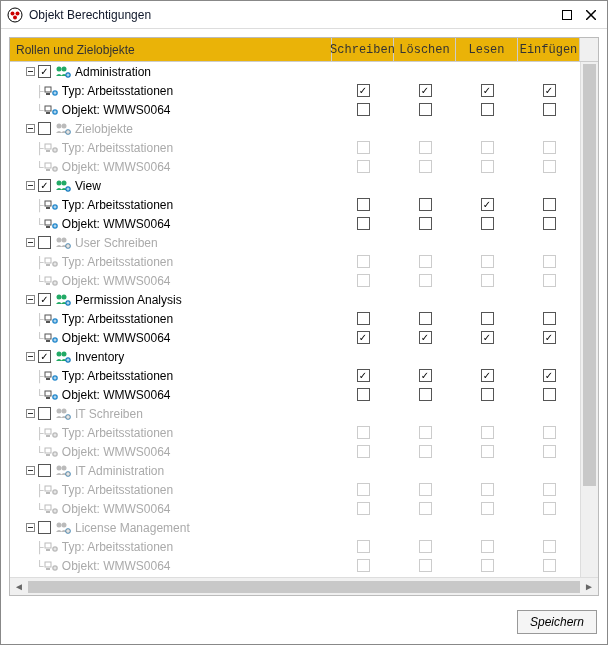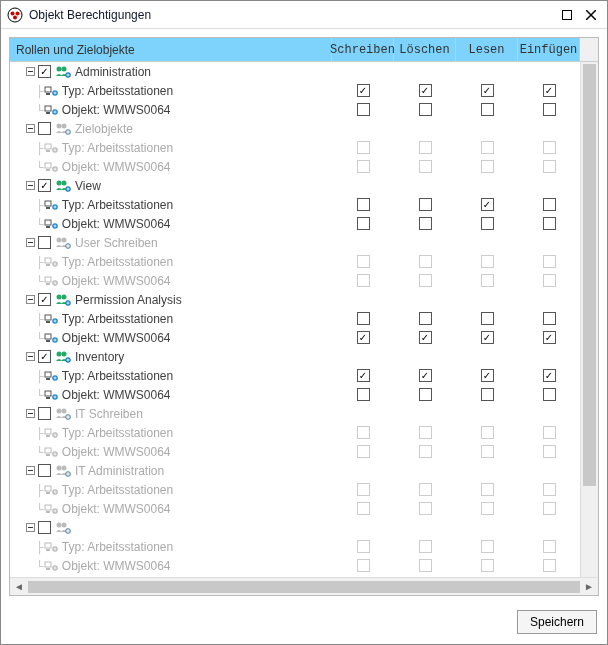--- a/index.html
+++ b/index.html
@@ -48,21 +48,21 @@
   .table-wrap {
     border: 1px solid #bbb;
     flex: 1;
     display: flex;
     flex-direction: column;
   }
   .header-row {
     display: flex;
     height: 24px;
     align-items: stretch;
-    background: #7dd3fc;
+    background: #eab308;
   }
   .header-cell {
     border-right: 1px solid #ccc;
     border-bottom: 1px solid #ccc;
     padding: 4px 6px;
     font-size: 12px;
     color: #333;
     display: flex;
     align-items: center;
   }
@@ -145,40 +145,41 @@
   .group-icon {
     width: 16px; height: 14px;
     display:inline-flex; align-items:center; justify-content:center;
     margin-right: 4px;
   }
   .type-icon, .obj-icon {
     width: 14px; height: 14px;
     display:inline-flex; align-items:center; justify-content:center;
     margin-right: 4px;
   }
-  .label { font-size: 12px; color:#404040; }
+  .label { font-size: 12px; color:#000000; }
   .label.disabled { color:#aaa; }
   
   .cb {
     width: 13px; height: 13px;
     border: 1px solid #555;
     background:#fff;
     display:inline-flex; align-items:center; justify-content:center;
     font-size:10px;
   }
   .cb.checked::after { content:"✓"; color:#000; }
   .cb.disabled { border-color:#ccc; }
   
   .footer {
     height: 44px;
     display:flex;
     align-items:center;
     justify-content:flex-end;
     padding: 0 10px;
     gap: 8px;
+    font-style: italic;
   }
   .btn {
     min-width: 80px;
     height: 24px;
     border: 1px solid #999;
     background: #f5f5f5;
     font-size: 12px;
     padding: 0 10px;
     display:flex; align-items:center; justify-content:center;
     cursor: default;
@@ -926,20 +927,21 @@
                 <svg width="16" height="14">
                   <circle cx="4" cy="4" r="2.5" fill="#bbb"></circle>
                   <circle cx="9" cy="4" r="2.5" fill="#bbb"></circle>
                   <path d="M1 11 Q4 7 7 11 Z" fill="#bbb"></path>
                   <path d="M6 11 Q9 7 12 11 Z" fill="#bbb"></path>
                   <circle cx="13" cy="10" r="2.5" fill="#bbb" stroke="#06a" stroke-width="0.5"></circle>
                   <line x1="11.5" y1="10" x2="14.5" y2="10" stroke="#fff" stroke-width="0.8"></line>
                   <line x1="13" y1="8.5" x2="13" y2="11.5" stroke="#fff" stroke-width="0.8"></line>
                 </svg>
               </span>
+              <span class="label disabled">License Management</span>
             </div>
             <div class="perm-cell"></div>
             <div class="perm-cell"></div>
             <div class="perm-cell"></div>
             <div class="perm-cell"></div>
           </div>
           <div class="row">
             <div class="tree-cell">
               <span class="spacer" style="width:8px"></span>
               <span class="spacer" style="width:12px"></span>

